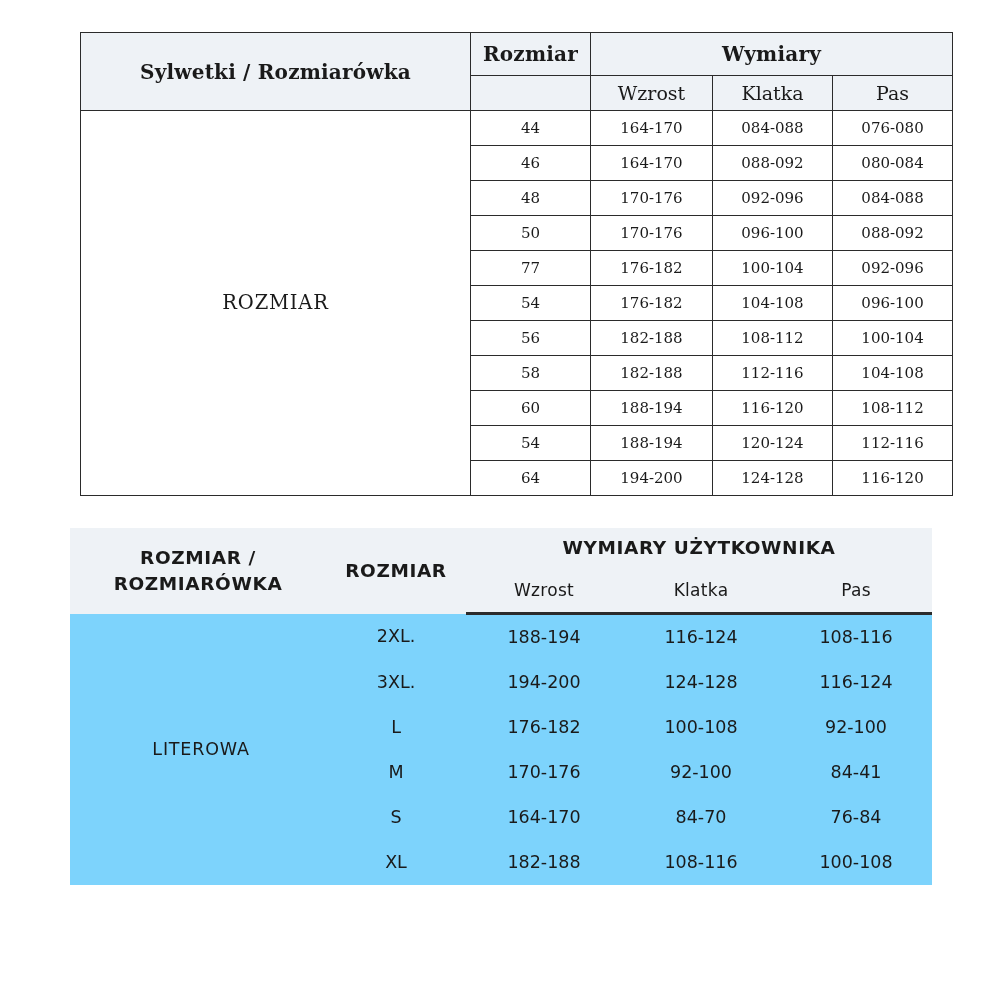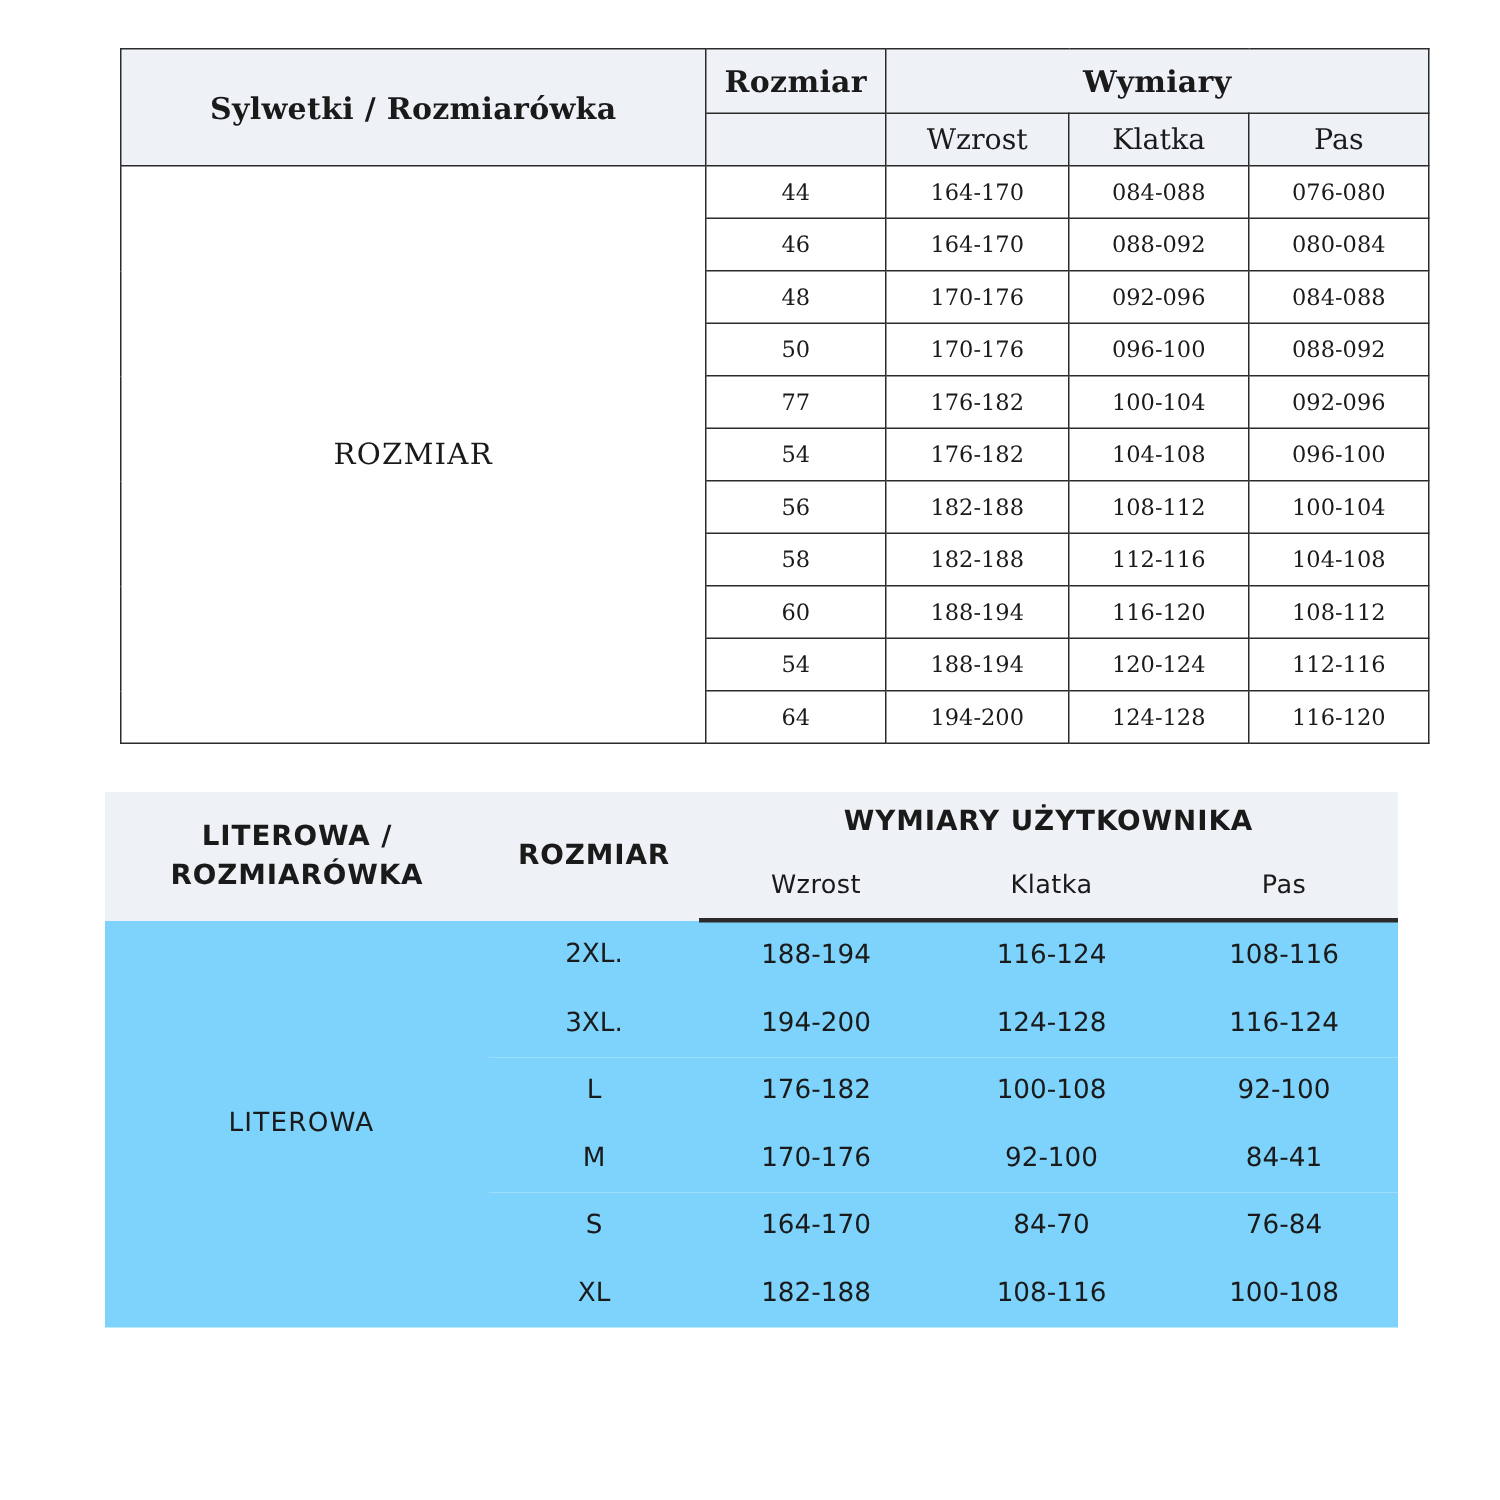--- a/index.html
+++ b/index.html
@@ -236,21 +236,21 @@
       <colgroup>
         <col class="d1">
           <col class="d2">
           <col class="d3">
           <col class="d4">
           <col class="d5">
       </colgroup>
       <thead>
         <tr>
           <td class="t2-head-strong t2-headcell-left" rowspan="2" style="height:44px;vertical-align:middle;">
-            <span>LITEROWA /</span><br>
+            <span>ROZMIAR /</span><br>
             <span>ROZMIARÓWKA</span>
           </td>
           <td class="t2-head-strong" rowspan="2" style="vertical-align:middle;">ROZMIAR</td>
           <td class="t2-head-strong" colspan="3" style="height:40px;vertical-align:middle;">WYMIARY UŻYTKOWNIKA</td>
         </tr>
         <tr>
           <td class="t2-head-sub rule-bottom-head" style="height:44px;vertical-align:middle;">Wzrost</td>
           <td class="t2-head-sub rule-bottom-head" style="vertical-align:middle;">Klatka</td>
           <td class="t2-head-sub rule-bottom-head" style="vertical-align:middle;">Pas</td>
         </tr>

